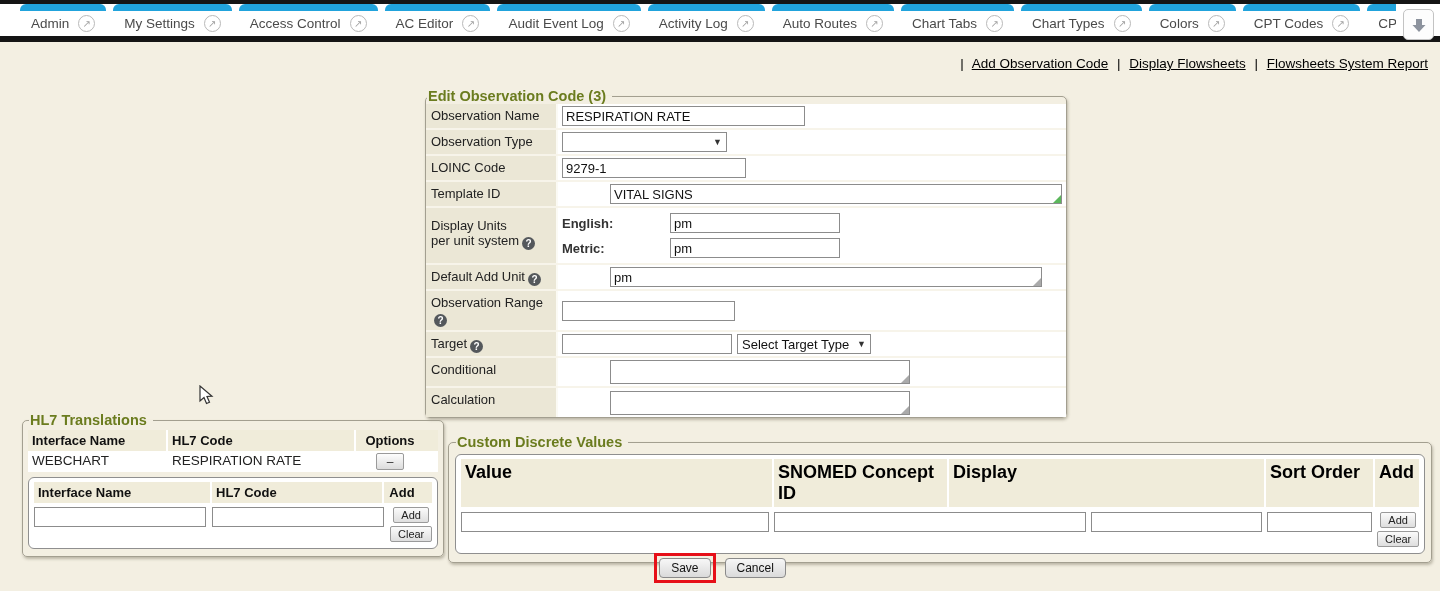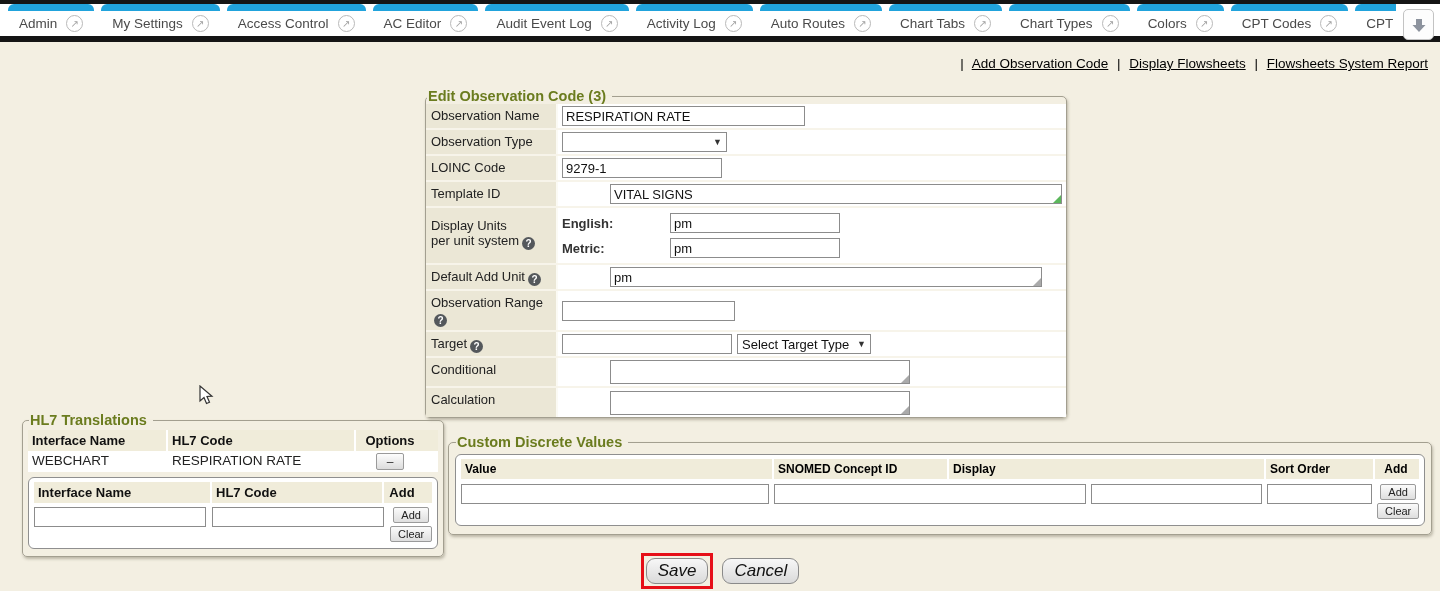--- a/index.html
+++ b/index.html
@@ -9,21 +9,21 @@
     background:#f3efe2; overflow:hidden;
   }
 
   
   #tabbar {
     position:absolute; top:0; left:0; width:1440px; height:42px;
     background:#ffffff; border-top:4px solid #151515; border-bottom:6px solid #151515;
   }
   #tabs {
     display:flex; align-items:stretch; height:32px;
-    padding-left:8px; width:1396px; overflow:hidden; white-space:nowrap;
+    padding-left:20px; width:1396px; overflow:hidden; white-space:nowrap;
   }
   .tab {
     flex:0 0 auto; display:flex; align-items:center; gap:9px;
     background:#ffffff; border-top:7px solid #21a3dc;
     border-radius:6px 6px 0 0; padding:0 11px; margin-right:7px;
     height:32px; cursor:pointer;
   }
   .tab-label { font-size:13.5px; color:#4a4a4a; }
   .popout {
     width:17px; height:17px; border:1px solid #b9b9b9; border-radius:50%;
@@ -105,36 +105,35 @@
   .btn-sm {
     font-size:11px; padding:1px 7px; background:linear-gradient(#fbfbfb,#dedede);
     border:1px solid #9a9a9a; border-radius:2px; cursor:pointer; color:#222;
     font-family:"Liberation Sans",sans-serif;
   }
   .btn-stack { display:flex; flex-direction:column; gap:3px; align-items:center; }
 
   
   #cdv { position:absolute; left:448px; top:434px; width:984px; padding:2px 6px 8px 6px; }
   #cdv .add-box { margin-top:2px; }
-  .cdv-head { display:flex; background:#f0ecda; font-weight:bold; font-size:12px; }
+  .cdv-head { display:flex; background:#f0ecda; font-weight:bold; font-size:18px; }
   .cdv-head > div { padding:3px 4px; border-right:2px solid #fff; }
   .cdv-head > div:last-child { border-right:none; }
   .cdv-inputs { display:flex; margin-top:5px; gap:5px; align-items:flex-start; }
 
   
   #actions {
     position:absolute; left:0; top:553px; width:1440px;
     display:flex; justify-content:center; align-items:center; gap:9px;
   }
   .save-hl { border:3px solid #e60f18; padding:2px; display:inline-block; }
   .btn {
-    font-size:17px; padding:2px 11px; background:linear-gradient(#f7f7f7,#dadada);
-    border:1px solid #8a8a8a; border-radius:9px; cursor:pointer; color:#111;
+    font-size:12px; padding:2px 11px; background:linear-gradient(#f7f7f7,#dadada);
+    border:1px solid #8a8a8a; border-radius:4px; cursor:pointer; color:#111;
     font-family:"Liberation Sans",sans-serif;
-    font-style:italic;
   }
 
   
   #cursor { position:absolute; left:199px; top:385px; }
 </style>
 </head>
 <body>
 
 <div id="screen">
 
@@ -223,21 +222,21 @@
           <div class="fakesel" style="width:165px">
             <span></span>
             <span class="caret">▼</span>
           </div>
         </div>
       </div>
 
       <div class="frow">
         <div class="flabel">LOINC Code</div>
         <div class="fvalue">
-          <input class="ti" style="width: 160px;" value="9279-1">
+          <input class="ti" style="width: 184px;" value="9279-1">
         </div>
       </div>
 
       <div class="frow">
         <div class="flabel">Template ID</div>
         <div class="fvalue">
           <span class="ta-wrap">
             <input class="ti" style="width: 452px;" value="VITAL SIGNS">
             <span class="grip green"></span>
           </span>

